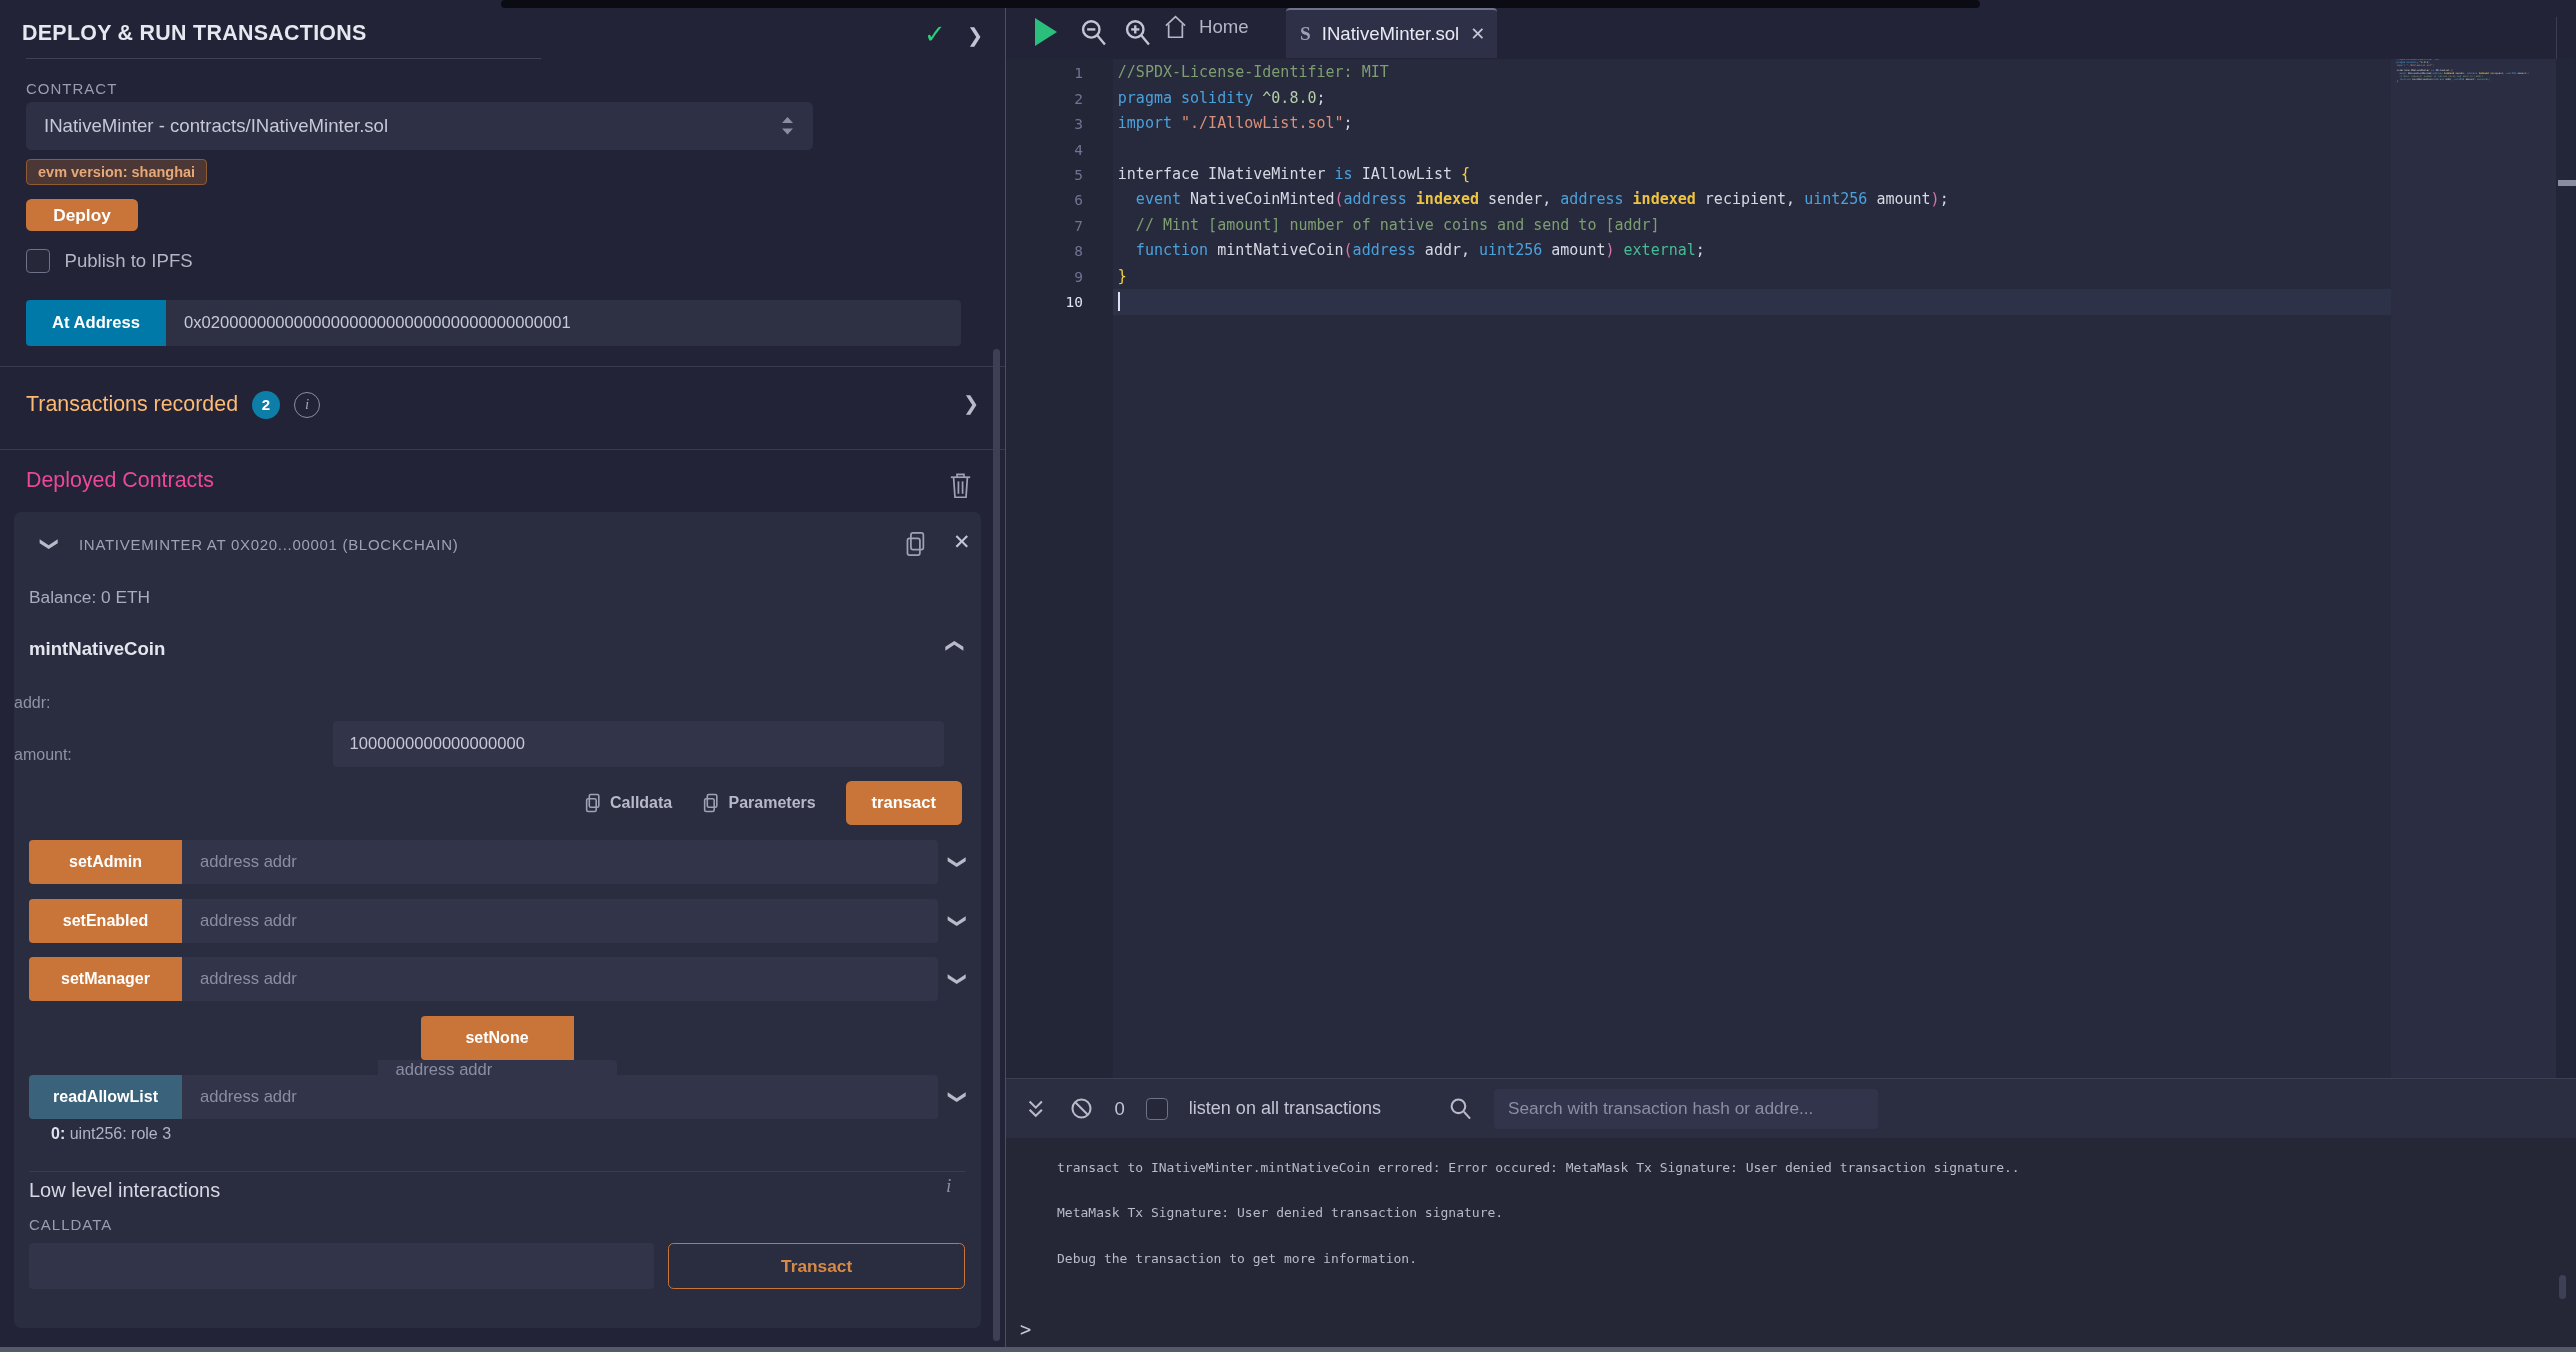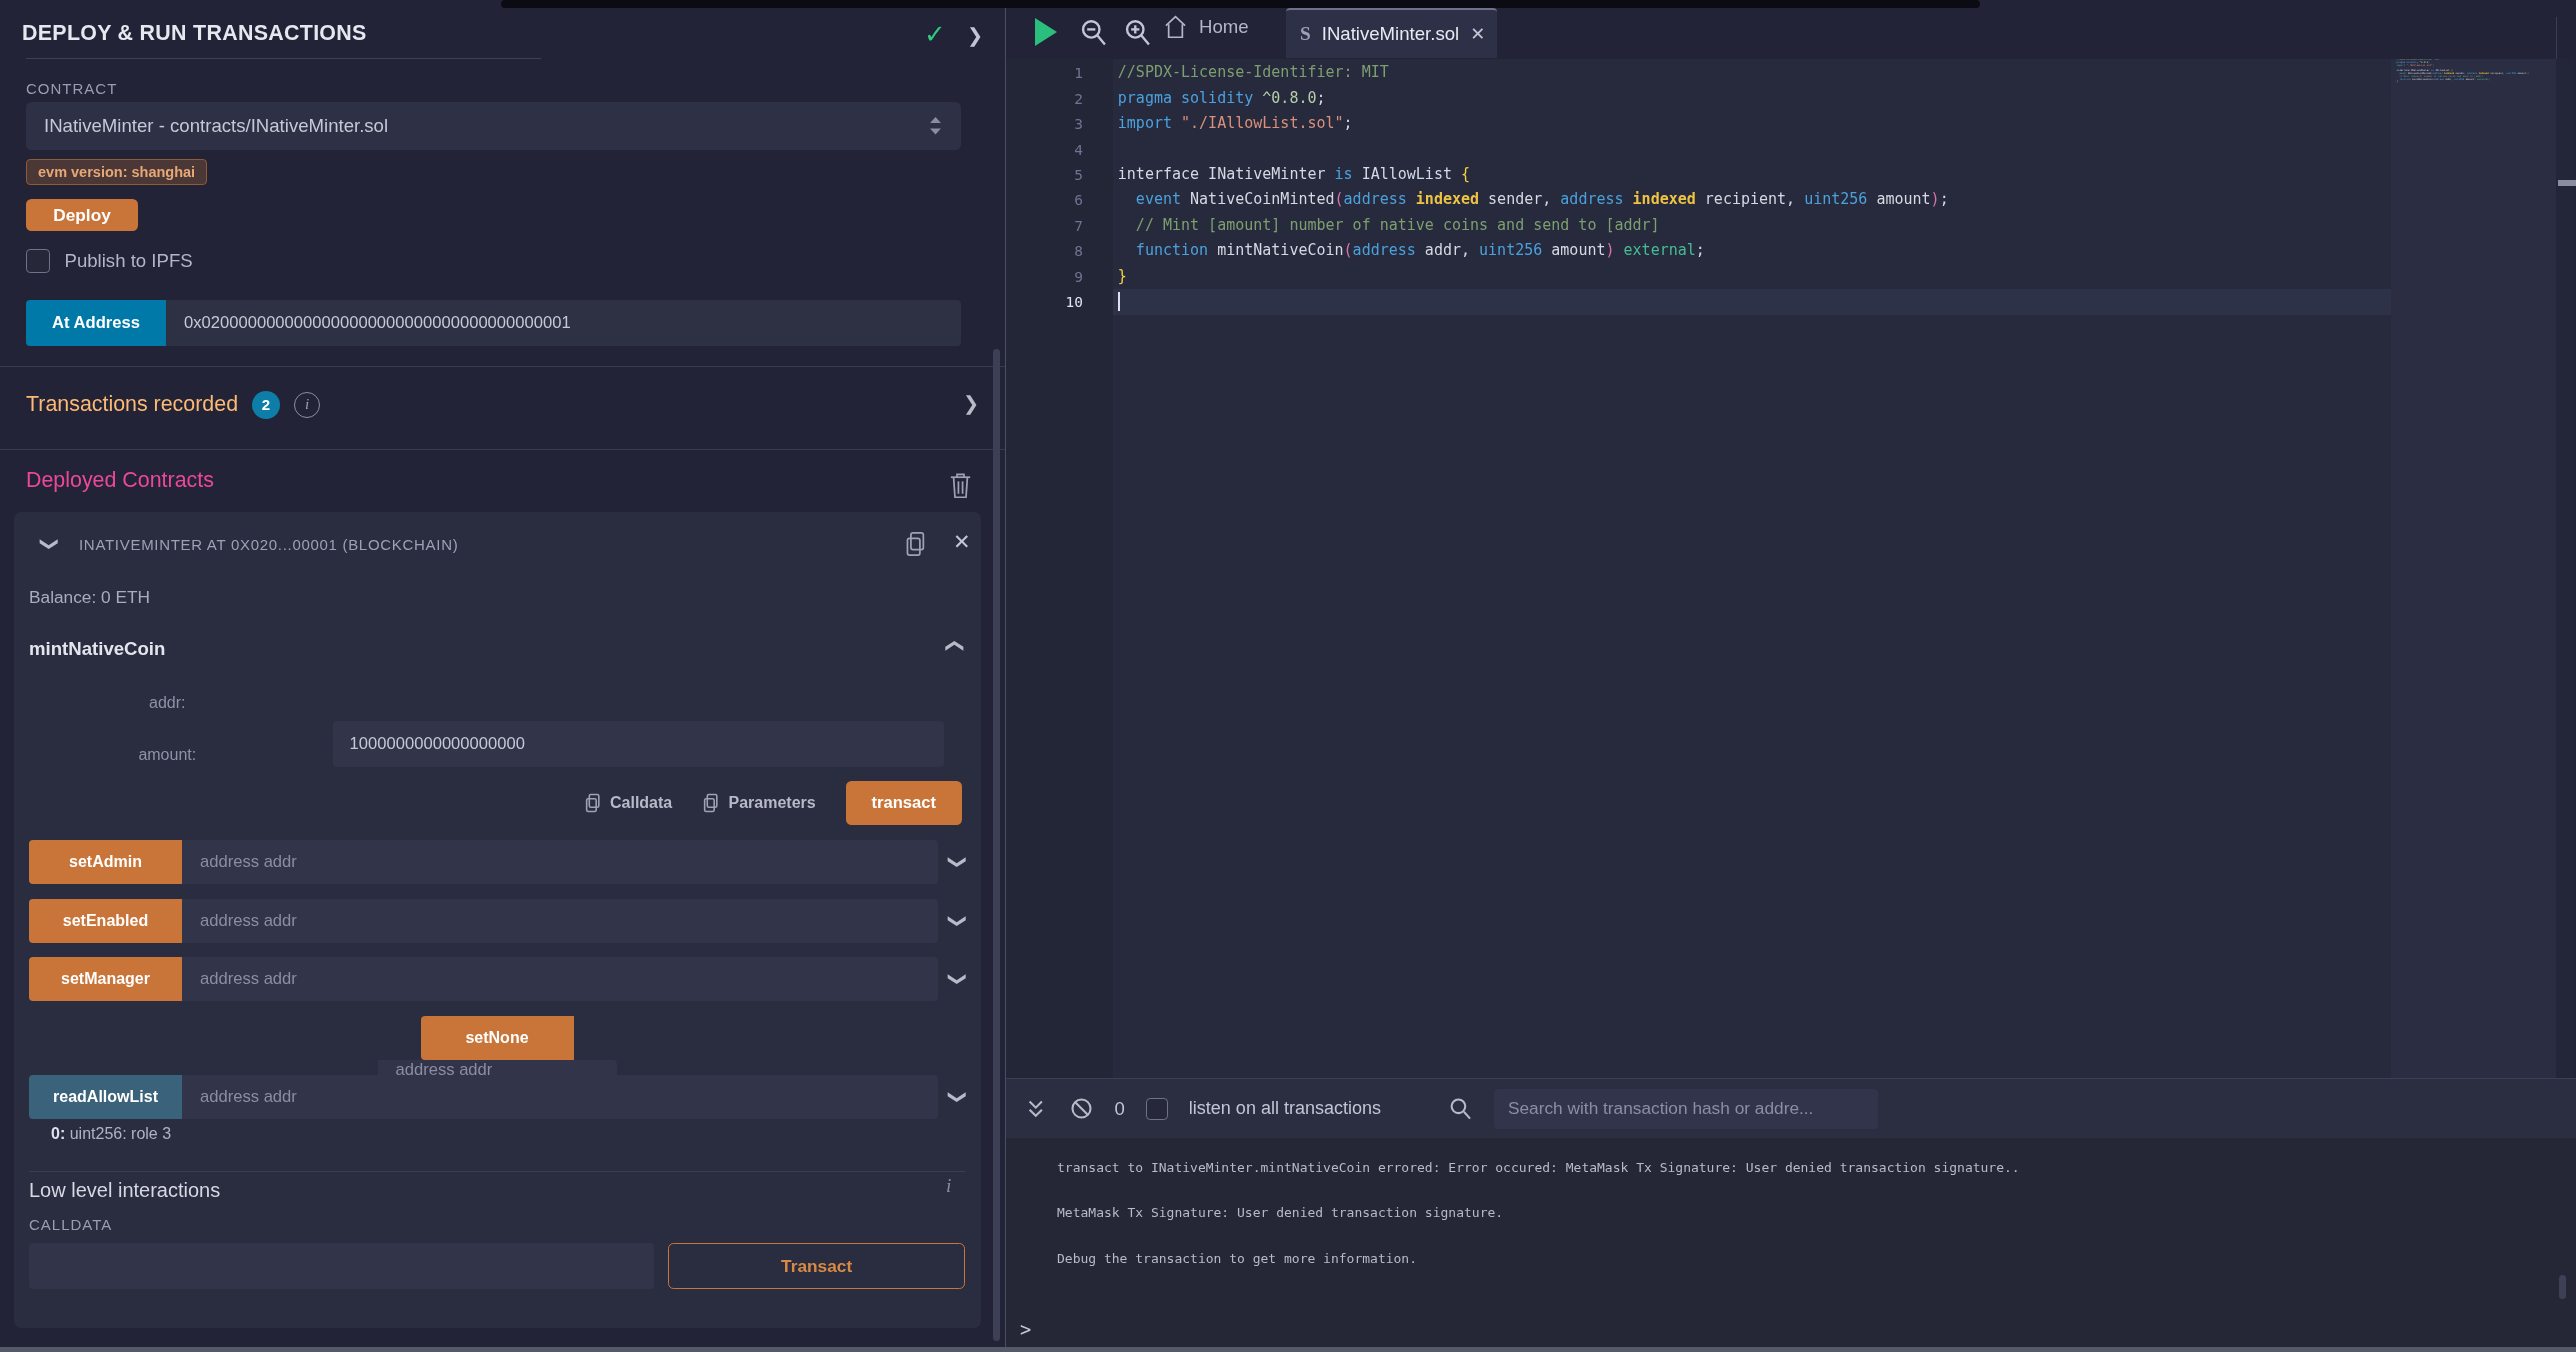--- a/index.html
+++ b/index.html
@@ -9,21 +9,21 @@
 
   
   .panel { position:absolute; left:0; top:0; width:1005px; height:1352px; background:#222336; }
   .panel-title { position:absolute; left:22px; top:21px; font-size:21.4px; font-weight:600;
                  color:#e6e8f0; letter-spacing:0.3px; }
   .hdr-check { position:absolute; left:924px; top:19.3px; color:#2ecb7f; font-size:26px; }
   .hdr-chev  { position:absolute; left:967px; top:23.5px; color:#c3c5d4; font-size:19.3px; }
   .title-underline { position:absolute; left:26px; top:58px; width:515px; height:1.4px; background:#3f4257; }
   .cap-label { font-size:15px; letter-spacing:1px; color:#9a9db1; }
   .lbl-contract { position:absolute; left:26px; top:80px; }
-  .select { position:absolute; left:26px; top:102px; width:935px; height:48px; background:#2e3046;
+  .select { position:absolute; left:26px; top:102px; width:787px; height:48px; background:#2e3046;
             border-radius:5.5px; display:flex; align-items:center; padding:16px 18px; }
   .select .sel-text { font-size:18.6px; color:#c6c8d6; flex:1; }
   .badge-evm { position:absolute; left:26px; top:159px; height:26px; line-height:25px; padding:0 11px;
                background:rgba(201,117,57,.25); border:0.7px solid #8f5c34; border-radius:4.1px;
                color:#e6a877; font-size:14.5px; font-weight:700; }
   .btn-deploy { position:absolute; left:26px; top:199px; width:112px; height:32px; background:#c97539;
                 border:none; border-radius:5.5px; color:#fff; font-size:17.3px; font-weight:600;
                 font-family:inherit; }
   .chkbox { width:23.5px; height:23.5px; border:1.4px solid #6f7389; border-radius:4.1px; background:#262839; }
   .row-publish { position:absolute; left:26px; top:249px; display:flex; align-items:center; gap:15px; }
@@ -53,21 +53,21 @@
   .chev.up { transform:rotate(-90deg); }
   .card-hd-chev { position:absolute; left:28px; top:21px; }
   .card-hd-title { position:absolute; left:65px; top:23.5px; font-size:15px; letter-spacing:0.7px; color:#9ea1b6; }
   .icon-copy { position:absolute; }
   .card-hd-copy { left:890px; top:18px; }
   .card-hd-x { position:absolute; left:939px; top:18px; color:#c3c5d4; font-size:21px; }
   .card-balance { position:absolute; left:15px; top:75px; font-size:17.3px; color:#a9acbe; }
   .fn-name { position:absolute; left:15px; top:126px; font-size:18.6px; font-weight:700; color:#e3e5ee; }
   .fn-collapse { position:absolute; left:931px; top:123px; }
   .field-row { position:absolute; left:0; height:46px; display:flex; align-items:center; }
-  .field-row label { width:319px; text-align:center; font-size:16px; color:#8f92a6; padding-right:12.4px;margin-top:21px; }
+  .field-row label { width:319px; text-align:left; font-size:16px; color:#8f92a6; padding-right:12.4px;margin-top:21px; }
   .field-row input { width:611px; height:46px; background:#323449; border:none; border-radius:4.1px;
                      color:#c6c8d6; font-size:16.6px; padding-left:16.6px; font-family:inherit; }
   .action-row { position:absolute; right:19.3px; top:269px; height:44px; display:flex; align-items:center; gap:30px; }
   .action-link { display:flex; align-items:center; gap:8.3px; font-size:16px; font-weight:700; color:#b7b9c8; }
   .btn-transact { width:116px; height:44px; background:#c97539; border:none; border-radius:5.5px;
                   color:#fff; font-size:16.6px; font-weight:600; font-family:inherit; }
   .fn-row { position:absolute; left:15px; width:936px; height:44px; display:flex; align-items:center; }
   .fn-row .fbtn { width:153px; height:44px; border:none; border-radius:4.1px 0 0 4.1px; color:#fff;
                   font-size:16px; font-weight:700; font-family:inherit; flex:none; }
   .fbtn.transact { background:#c97539; }

